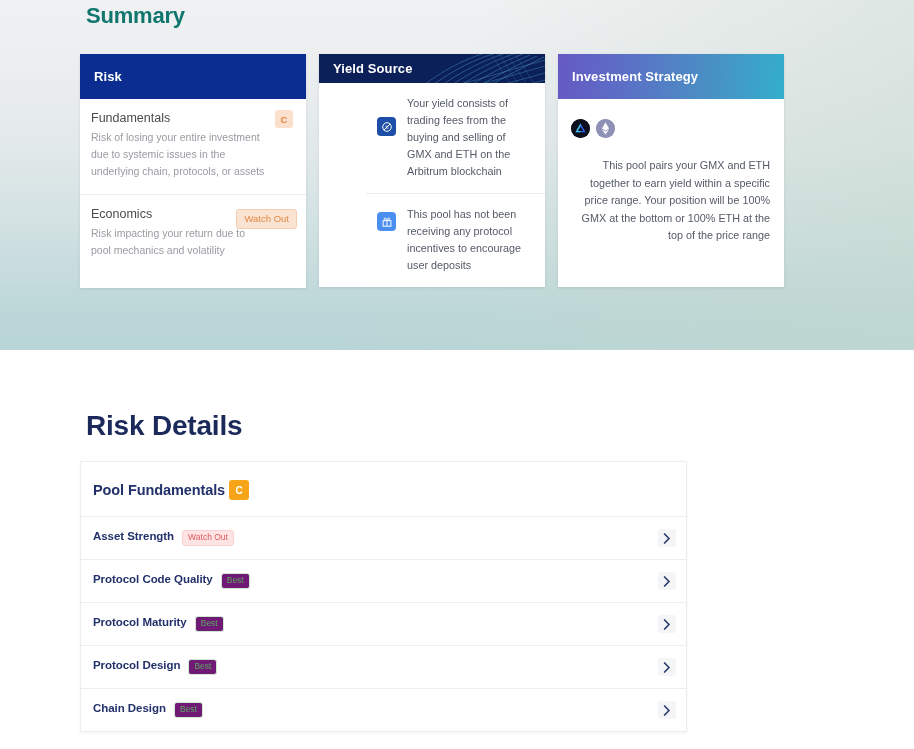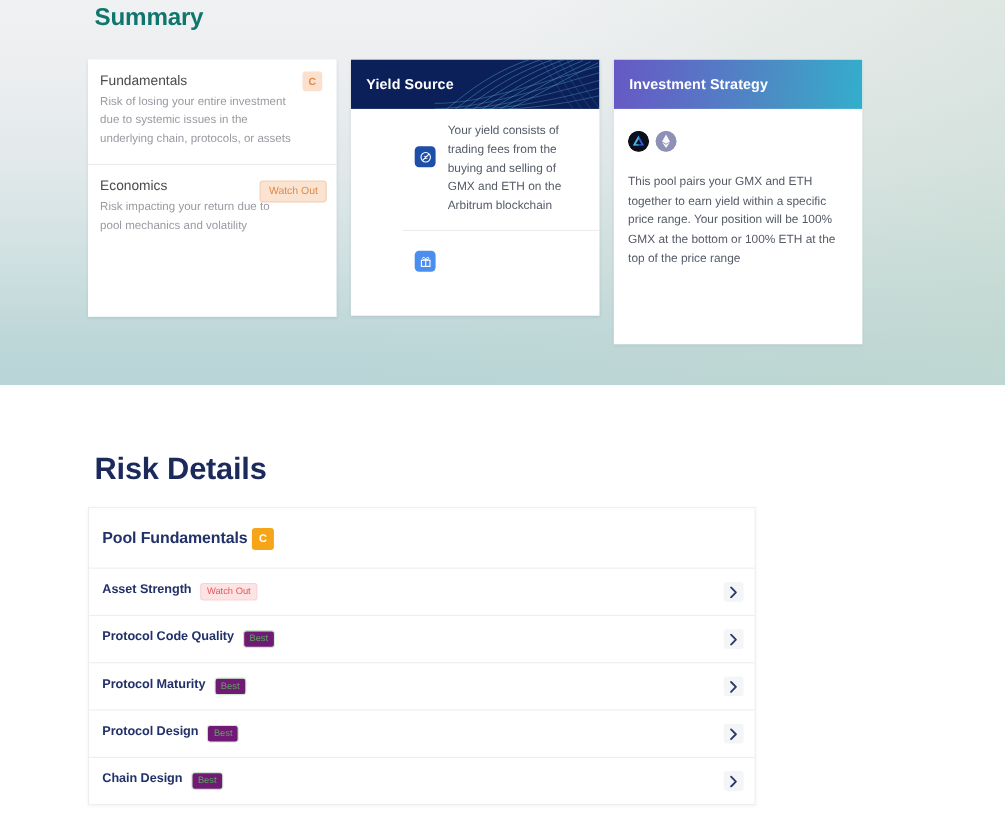--- a/index.html
+++ b/index.html
@@ -67,21 +67,21 @@
   .card {
     width: 226px;
     background: #ffffff;
     box-shadow: 0 1px 3px rgba(30,40,70,0.10);
     display: flex;
     flex-direction: column;
     overflow: hidden;
   }
   .card.risk     { height: 234px; }
   .card.yield    { height: 233px; }
-  .card.strategy { height: 259px; }
+  .card.strategy { height: 233px; }
 
   .card-header {
     height: 45px;
     display: flex;
     align-items: center;
     padding-left: 14px;
     position: relative;
     overflow: hidden;
   }
   .card-header .hdr-text {
@@ -170,21 +170,21 @@
   .icon-fee   { background: #1d4fa8; }
   .icon-gift  { background: #4a8ef0; }
 
   .yield-text {
     font-size: 10.8px;
     line-height: 17px;
     color: #545a66;
   }
 
   
-  .strategy-body { flex: 1; padding: 20px 14px 0 13px; }
+  .strategy-body { flex: 1; padding: 20px 14px 0 13px; text-align: right; }
   .token-row { display: flex; gap: 6px; margin-bottom: 19px; }
   .token {
     width: 19px; height: 19px;
     border-radius: 50%;
     display: flex; align-items: center; justify-content: center;
     overflow: hidden;
   }
   .token-gmx { background: #0d0f1c; }
   .token-eth { background: #8f90b5; }
 
@@ -275,20 +275,23 @@
 
 <div class="hero-band"></div>
 
 <div class="page">
 
   <h1 class="summary-title">Summary</h1>
 
   <div class="cards-row">
 
     <div class="card risk">
+      <div class="card-header hdr-risk">
+        <span class="hdr-text">Risk</span>
+      </div>
       <div class="risk-body">
 
         <div class="risk-item">
           <div class="risk-item-title">Fundamentals</div>
           <div class="risk-item-desc">Risk of losing your entire investment due to systemic issues in the underlying chain, protocols, or assets</div>
           <span class="badge-letter">C</span>
         </div>
 
         <div class="risk-item">
           <div class="risk-item-title">Economics</div>
@@ -343,20 +346,21 @@
 
         <div class="yield-item">
           <span class="yield-icon icon-gift">
             <svg width="12" height="12" viewBox="0 0 12 12">
               <rect x="2.1" y="4.6" width="7.8" height="5.6" fill="none" stroke="#ffffff" stroke-width="1"></rect>
               <line x1="6" y1="4.6" x2="6" y2="10.2" stroke="#ffffff" stroke-width="1"></line>
               <path d="M6,4.4 C6,2.6 4.4,1.4 3.3,2.3 C2.4,3.1 4,4.4 6,4.4 Z" fill="none" stroke="#ffffff" stroke-width="0.9"></path>
               <path d="M6,4.4 C6,2.6 7.6,1.4 8.7,2.3 C9.6,3.1 8,4.4 6,4.4 Z" fill="none" stroke="#ffffff" stroke-width="0.9"></path>
             </svg>
           </span>
+          <span class="yield-text">This pool has not been receiving any protocol incentives to encourage user deposits</span>
         </div>
 
       </div>
     </div>
 
     <div class="card strategy">
       <div class="card-header hdr-strategy">
         <span class="hdr-text">Investment Strategy</span>
       </div>
       <div class="strategy-body">

